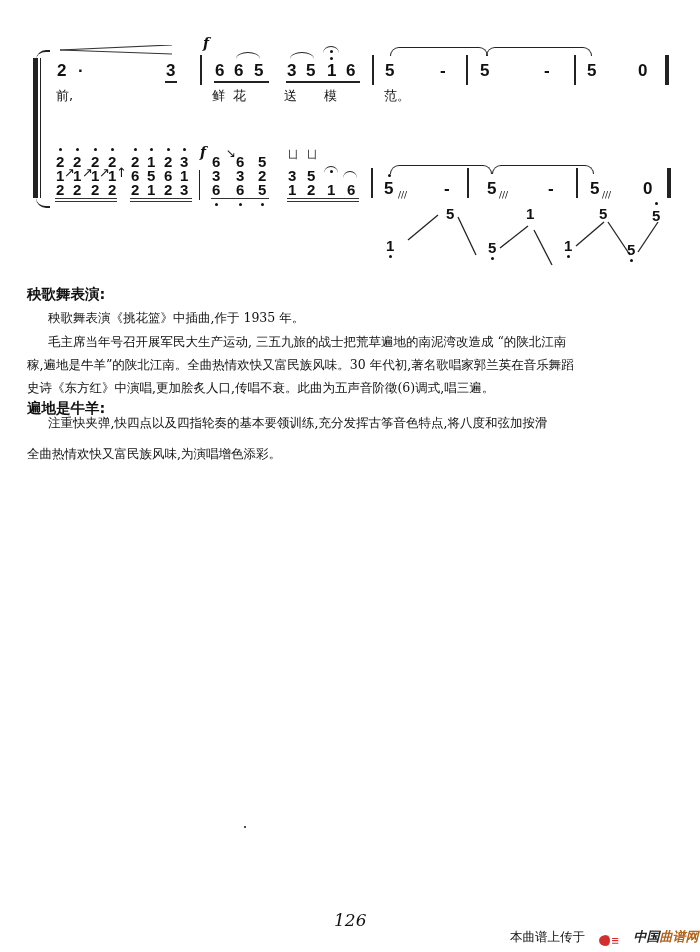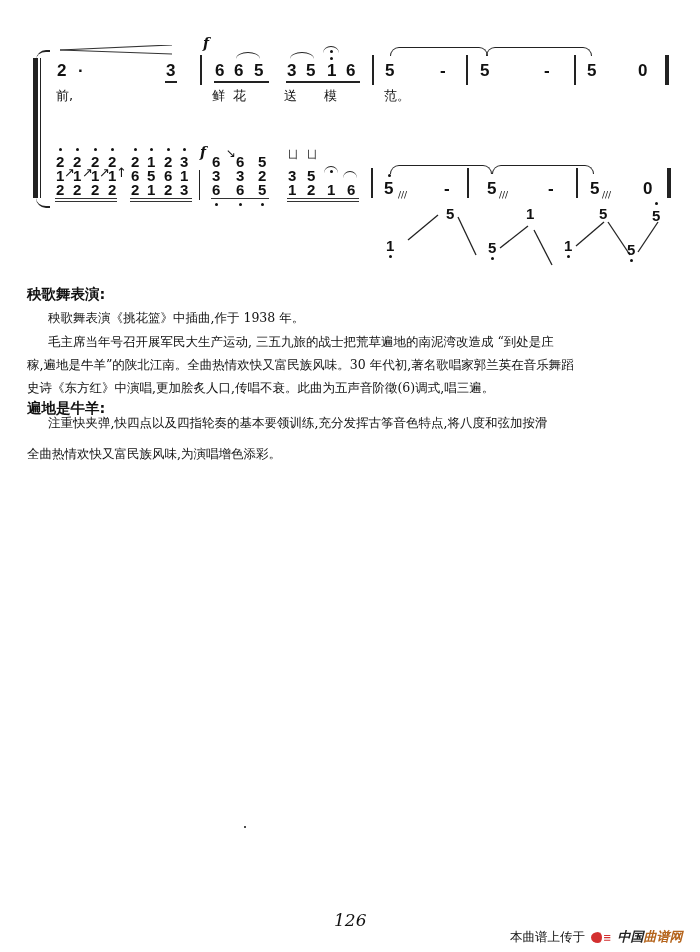--- a/index.html
+++ b/index.html
@@ -187,33 +187,33 @@
 <div class="dot" style="left:491px;top:257px;"></div>
 <span class="ns" style="left:599px;top:206px;">5</span>
 <span class="ns" style="left:652px;top:208px;">5</span>
 <div class="dot" style="left:655px;top:202px;"></div>
 <span class="ns" style="left:564px;top:238px;">1</span>
 <div class="dot" style="left:567px;top:255px;"></div>
 <span class="ns" style="left:627px;top:242px;">5</span>
 <div class="dot" style="left:630px;top:259px;"></div>
 
 <div class="heading" style="left:27px;top:285px;">秧歌舞表演:</div>
-<div class="para" style="left:48px;top:307px;">秧歌舞表演《挑花篮》中插曲,作于 1938 年。</div>
-<div class="para" style="left:48px;top:331px;">毛主席当年号召开展军民大生产运动, 三五九旅的战士把荒草遍地的南泥湾改造成 “到处是庄</div>
+<div class="para" style="left:48px;top:307px;">秧歌舞表演《挑花篮》中插曲,作于 1935 年。</div>
+<div class="para" style="left:48px;top:331px;">毛主席当年号召开展军民大生产运动, 三五九旅的战士把荒草遍地的南泥湾改造成 “的陕北江南</div>
 <div class="para" style="left:27px;top:354px;width:650px;">稼,遍地是牛羊”的陕北江南。全曲热情欢快又富民族风味。30 年代初,著名歌唱家郭兰英在音乐舞蹈</div>
 <div class="para" style="left:27px;top:377px;width:650px;">史诗《东方红》中演唱,更加脍炙人口,传唱不衰。此曲为五声音阶徵(6)调式,唱三遍。</div>
 
 <div class="heading" style="left:27px;top:399px;">遍地是牛羊:</div>
 <div class="para" style="left:48px;top:412px;width:630px;">注重快夹弹,快四点以及四指轮奏的基本要领训练,充分发挥古筝音色特点,将八度和弦加按滑</div>
 <div class="para" style="left:27px;top:443px;width:650px;">全曲热情欢快又富民族风味,为演唱增色添彩。</div>
 
 <div class="dot" style="left:244px;top:826px;width:2px;height:2px;"></div>
 
 <div class="abs" style="left:334px;top:910px;font-family:'DejaVu Serif',serif;font-style:italic;font-size:17px;">126</div>
-<div class="abs" style="left:510px;top:928px;display:flex;align-items:center;gap:6px;">
+<div class="abs" style="left:510px;top:928px;display:flex;align-items:flex-end;gap:14px;">
   <span style="font-size:12.5px;font-family:'DejaVu Sans',sans-serif;">本曲谱上传于</span>
   <span style="display:inline-flex;align-items:center;">
     <span style="display:inline-block;width:11px;height:11px;border-radius:50%;background:#d32f2f;border-right:3px solid #fff;"></span>
     <span style="font-size:10px;color:#d32f2f;font-weight:bold;margin-left:-2px;">≡</span>
   </span>
   <span style="font-size:13px;font-weight:bold;font-style:italic;font-family:'DejaVu Serif',serif;">
     <span style="color:#222;">中国</span><span style="color:#b5651d;">曲谱网</span>
   </span>
 </div>
 

